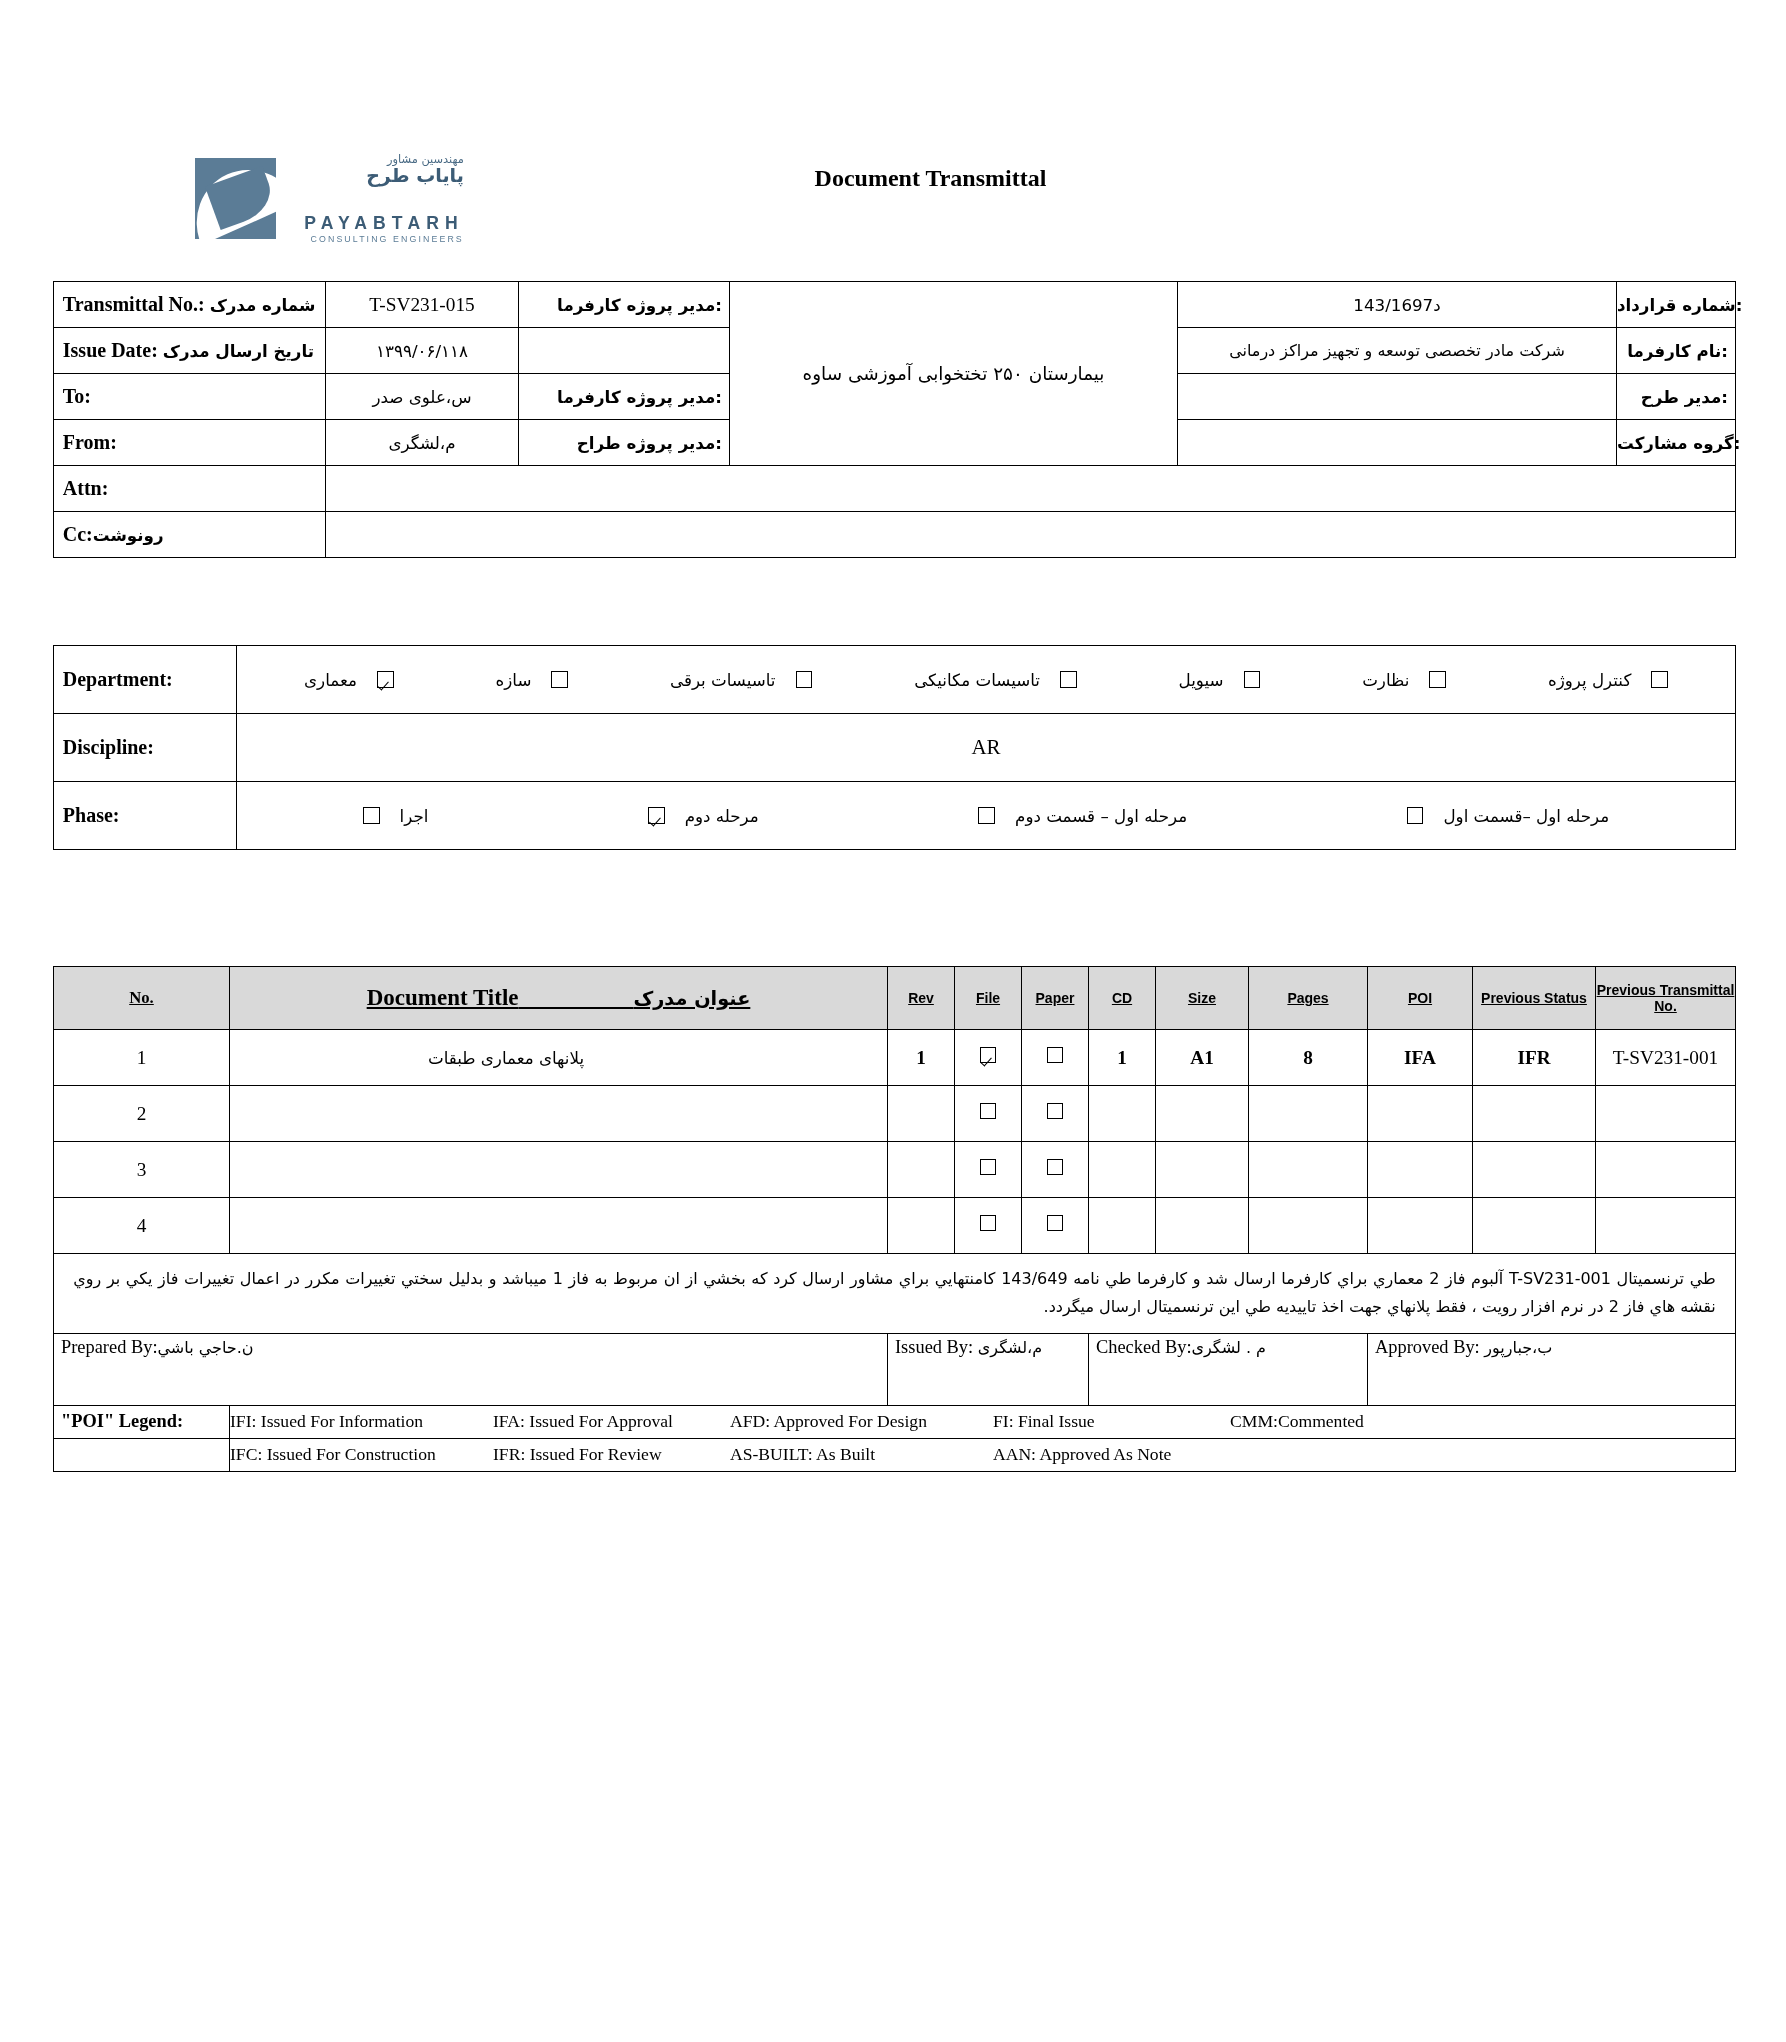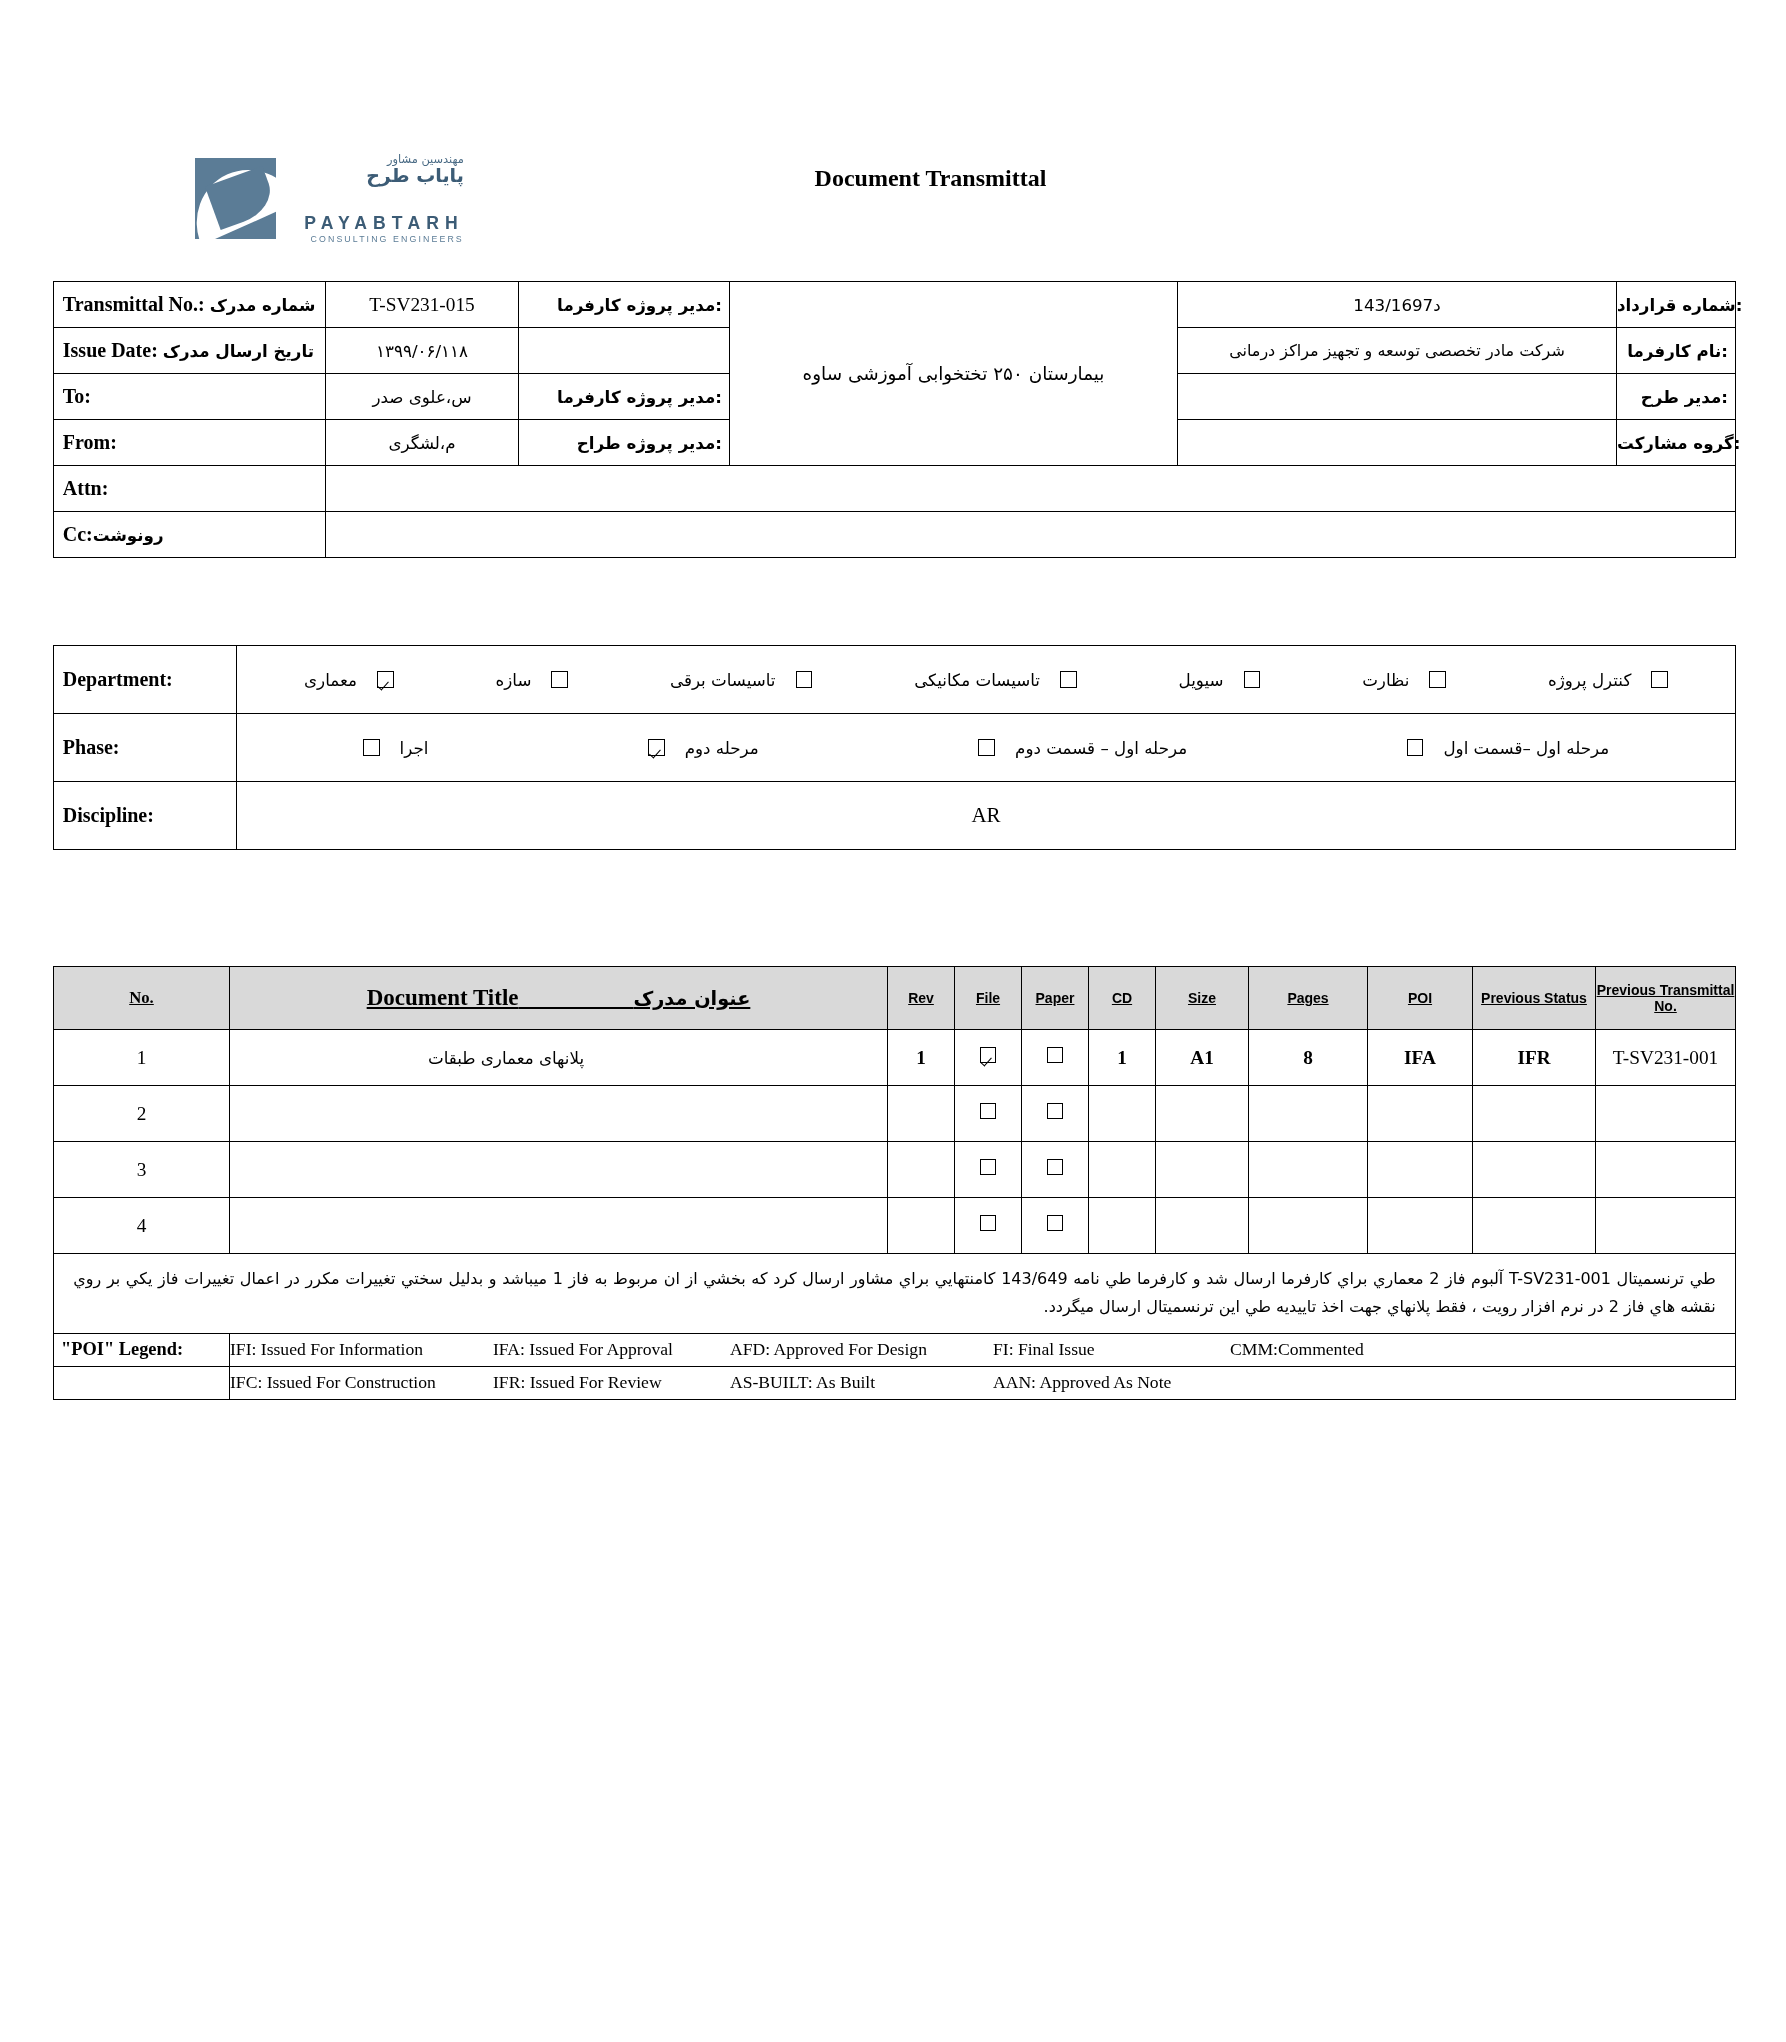--- a/index.html
+++ b/index.html
@@ -382,20 +382,24 @@
               <span>سازه</span>
             </label>
             <label class="cbitem">
               <span class="box checked"></span>
               <span>معماری</span>
             </label>
           </div>
         </td>
       </tr>
       <tr>
+        <td class="lbl">Discipline:</td>
+        <td class="disc">AR</td>
+      </tr>
+      <tr>
         <td class="lbl">Phase:</td>
         <td>
           <div class="cbrow">
             <label class="cbitem">
               <span>مرحله اول –قسمت اول</span>
               <span class="box"></span>
             </label>
             <label class="cbitem">
               <span>مرحله اول – قسمت دوم</span>
               <span class="box"></span>
@@ -403,24 +407,20 @@
             <label class="cbitem">
               <span>مرحله دوم</span>
               <span class="box checked"></span>
             </label>
             <label class="cbitem">
               <span>اجرا</span>
               <span class="box"></span>
             </label>
           </div>
         </td>
-      </tr>
-      <tr>
-        <td class="lbl">Discipline:</td>
-        <td class="disc">AR</td>
       </tr>
     </tbody>
   </table>
 
   <table id="t3">
     <colgroup>
       <col style="width:176px">
       <col style="width:658px">
       <col style="width:67px">
       <col style="width:67px">
@@ -522,20 +522,36 @@
         <td class="num"></td>
         <td class="num"></td>
         <td class="num"></td>
         <td class="num"></td>
       </tr>
 
       <tr>
         <td class="note-cell" colspan="11">طي ترنسميتال T-SV231-001  آلبوم فاز 2 معماري براي كارفرما ارسال شد و كارفرما طي نامه 143/649 كامنتهايي براي مشاور ارسال كرد كه بخشي از ان مربوط به فاز 1 ميباشد و بدليل سختي تغييرات مكرر در اعمال تغييرات فاز يكي بر روي نقشه هاي فاز 2 در نرم افزار رويت ، فقط پلانهاي جهت اخذ تاييديه طي اين ترنسميتال ارسال ميگردد.</td>
       </tr>
 
+      <tr>
+        <td class="sig-cell" colspan="2">
+          <span>Prepared By:</span><span class="fa">ن.حاجي باشي</span>
+        </td>
+        <td class="sig-cell" colspan="3">
+          <span>Issued By:</span>
+          <span class="fa">م،لشگری</span>
+        </td>
+        <td class="sig-cell" colspan="3">
+          <span>Checked By:</span><span class="fa">م . لشگری</span>
+        </td>
+        <td class="sig-cell" colspan="3">
+          <span>Approved By:</span>
+          <span class="fa">ب،جبارپور</span>
+        </td>
+      </tr>
 
       <tr>
         <td class="legend-lbl">"POI" Legend:</td>
         <td class="legend-txt" colspan="10">
           <span class="lg1">IFI:  Issued For Information</span><span class="lg2">IFA: Issued For Approval</span><span class="lg3">AFD: Approved For Design</span><span class="lg2">FI: Final Issue</span><span>CMM:Commented</span>
         </td>
       </tr>
 
       <tr>
         <td class="legend-lbl"></td>

